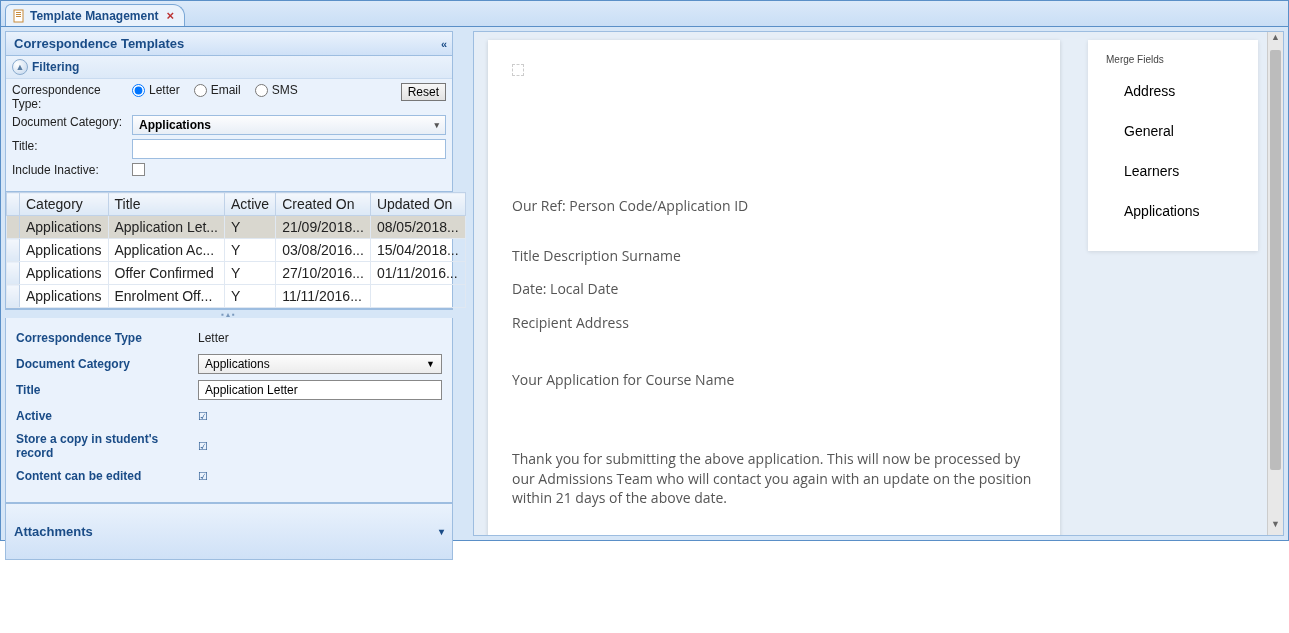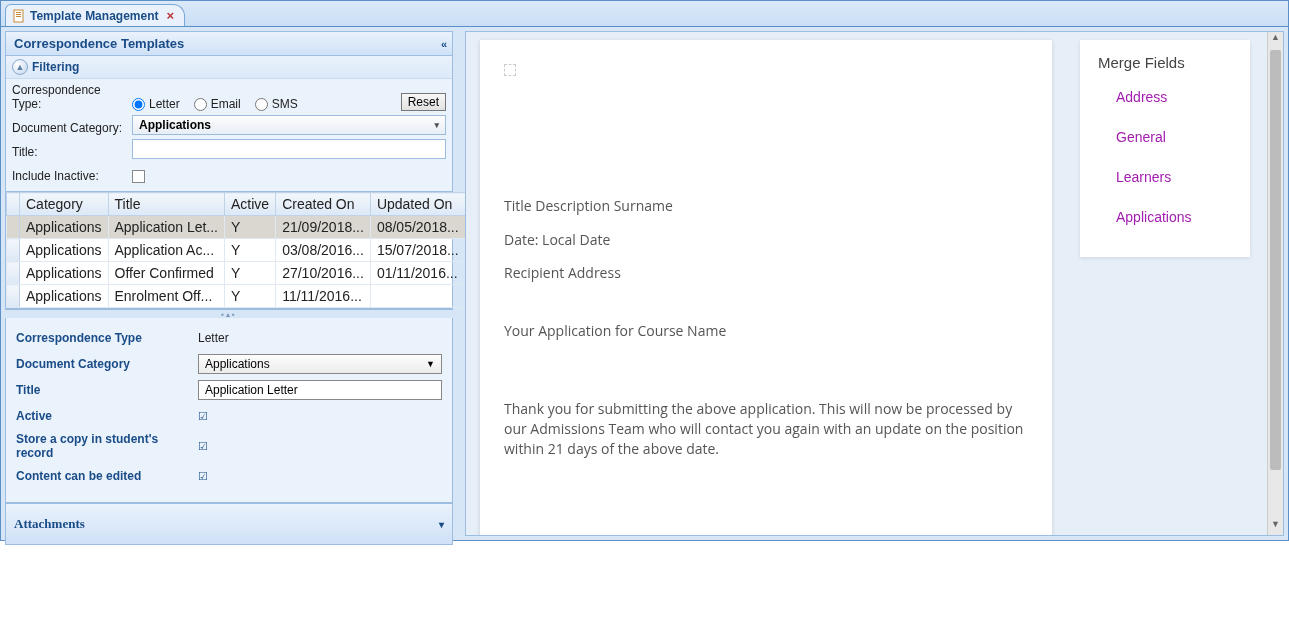--- a/index.html
+++ b/index.html
@@ -40,21 +40,21 @@
   font-weight: bold;
   color: #1a4c87;
   font-size: 12px;
 }
 .doc-tab .icon { width: 14px; height: 14px; }
 .doc-tab .close { color: #b33; font-weight: bold; cursor: pointer; margin-left: 4px; font-size: 13px; }
 .main-area {
   display: flex;
   height: calc(100% - 26px);
   padding: 4px;
-  gap: 12px;
+  gap: 20px;
 }
 .left-panel {
   width: 448px;
   display: flex;
   flex-direction: column;
   gap: 0;
 }
 .panel-header {
   background: linear-gradient(#eaf2fc, #cfe1f7);
   border: 1px solid #9dbde0;
@@ -86,21 +86,21 @@
 .circle-btn {
   width: 16px; height: 16px;
   border-radius: 50%;
   background: radial-gradient(circle at 30% 30%, #fff, #c0d5ed);
   border: 1px solid #8aabce;
   display: inline-flex;
   align-items: center; justify-content: center;
   font-size: 9px; color: #5a7da3;
 }
 .filter-body { padding: 4px 6px; }
-.filter-row { display: flex; align-items: flex-end; margin-bottom: 4px; min-height: 20px; }
+.filter-row { display: flex; align-items: flex-start; margin-bottom: 4px; min-height: 20px; }
 .filter-label { width: 120px; color: #222; font-size: 12px; }
 .radio-group { display: flex; gap: 14px; align-items: center; flex: 1; }
 .radio-group label { display: flex; align-items: center; gap: 4px; color: #222; font-size: 12px; }
 .reset-btn {
   border: 1px solid #777;
   background: linear-gradient(#f7f7f7,#e2e2e2);
   padding: 1px 6px;
   font-size: 12px;
   cursor: pointer;
 }
@@ -186,25 +186,25 @@
   flex:1; border:1px solid #888; background:linear-gradient(#fdfdfd,#ececec);
   padding: 2px 6px; font-size:12px; display:flex; justify-content:space-between; align-items:center;
 }
 .detail-input {
   flex:1; border:1px solid #888; background:#fff; padding: 2px 6px; font-size:12px; height:20px;
 }
 .tick { color:#1a4c87; font-size:11px; }
 .attachments-hdr {
   background: linear-gradient(#eaf2fc, #cfe1f7);
   border: 1px solid #9dbde0;
-  padding: 12px 8px;
+  padding: 20px 8px;
   color: #1a4c87;
   font-weight: bold;
   font-size: 13px;
-  display:flex; justify-content:space-between; align-items:center;font-family:Liberation Serif, serif;
+  display:flex; justify-content:space-between; align-items:center;
 }
 .right-panel {
   flex: 1;
   border: 1px solid #9dbde0;
   background: #e6eef7;
   position: relative;
   overflow: hidden;
 }
 .doc-preview {
   position: absolute;
@@ -224,22 +224,22 @@
 }
 .doc-preview p { margin-bottom: 14px; }
 .merge-panel {
   position: absolute;
   left: 614px; top: 8px;
   width: 170px;
   background: #fff;
   box-shadow: 0 1px 4px rgba(0,0,0,0.1);
   padding: 14px 0 20px 0;
 }
-.merge-panel h3 { font-size: 15px; font-weight: normal; color: #444; padding: 0 18px 6px; }
-.merge-panel .mitem { padding: 12px 0 12px 36px; font-size: 14px; color: #a21caf; cursor: pointer; }
+.merge-panel h3 { font-size: 10px; font-weight: normal; color: #444; padding: 0 18px 6px; }
+.merge-panel .mitem { padding: 12px 0 12px 36px; font-size: 14px; color: #000000; cursor: pointer; }
 .right-scroll {
   position: absolute; right:0; top:0; bottom:0; width:16px;
   background: #e8e8e8; border-left:1px solid #ccc;
 }
 .right-scroll .thumb { position:absolute; top:2px; left:2px; right:2px; height:40px; background:#bcbcbc; border-radius:2px; }
 .right-scroll .arr { position:absolute; left:0; right:0; height:16px; text-align:center; font-size:9px; color:#666; }
 .right-scroll .arr.down { bottom:0; }
 </style>
 </head>
 <body>
@@ -329,21 +329,21 @@
               <td>Y</td>
               <td>21/09/2018...</td>
               <td>08/05/2018...</td>
             </tr>
             <tr>
               <td class="rownum"></td>
               <td>Applications</td>
               <td>Application Ac...</td>
               <td>Y</td>
               <td>03/08/2016...</td>
-              <td>15/07/2018...</td>
+              <td>15/04/2018...</td>
             </tr>
             <tr>
               <td class="rownum"></td>
               <td>Applications</td>
               <td>Offer Confirmed</td>
               <td>Y</td>
               <td>27/10/2016...</td>
               <td>01/11/2016...</td>
             </tr>
             <tr>
@@ -392,20 +392,21 @@
 
       <div class="attachments-hdr">
         <span>Attachments</span>
         <span style="font-size:10px;">▾</span>
       </div>
     </div>
 
     <div class="right-panel">
       <div class="doc-preview">
         <div class="placeholder-img"></div>
+        <p>Our Ref: Person Code/Application ID</p>
         <p style="margin-top:30px">Title Description Surname</p>
         <p>Date: Local Date</p>
         <p>Recipient Address</p>
         <p style="margin-top:38px">Your Application for  Course Name</p>
         <p style="margin-top:59px">Thank you for submitting the above application. This will now be processed by our Admissions Team who will contact you again with an update on the position within 21 days of the above date.</p>
       </div>
       <div class="merge-panel">
         <h3>Merge Fields</h3>
         <div class="mitem">Address</div>
         <div class="mitem">General</div>

